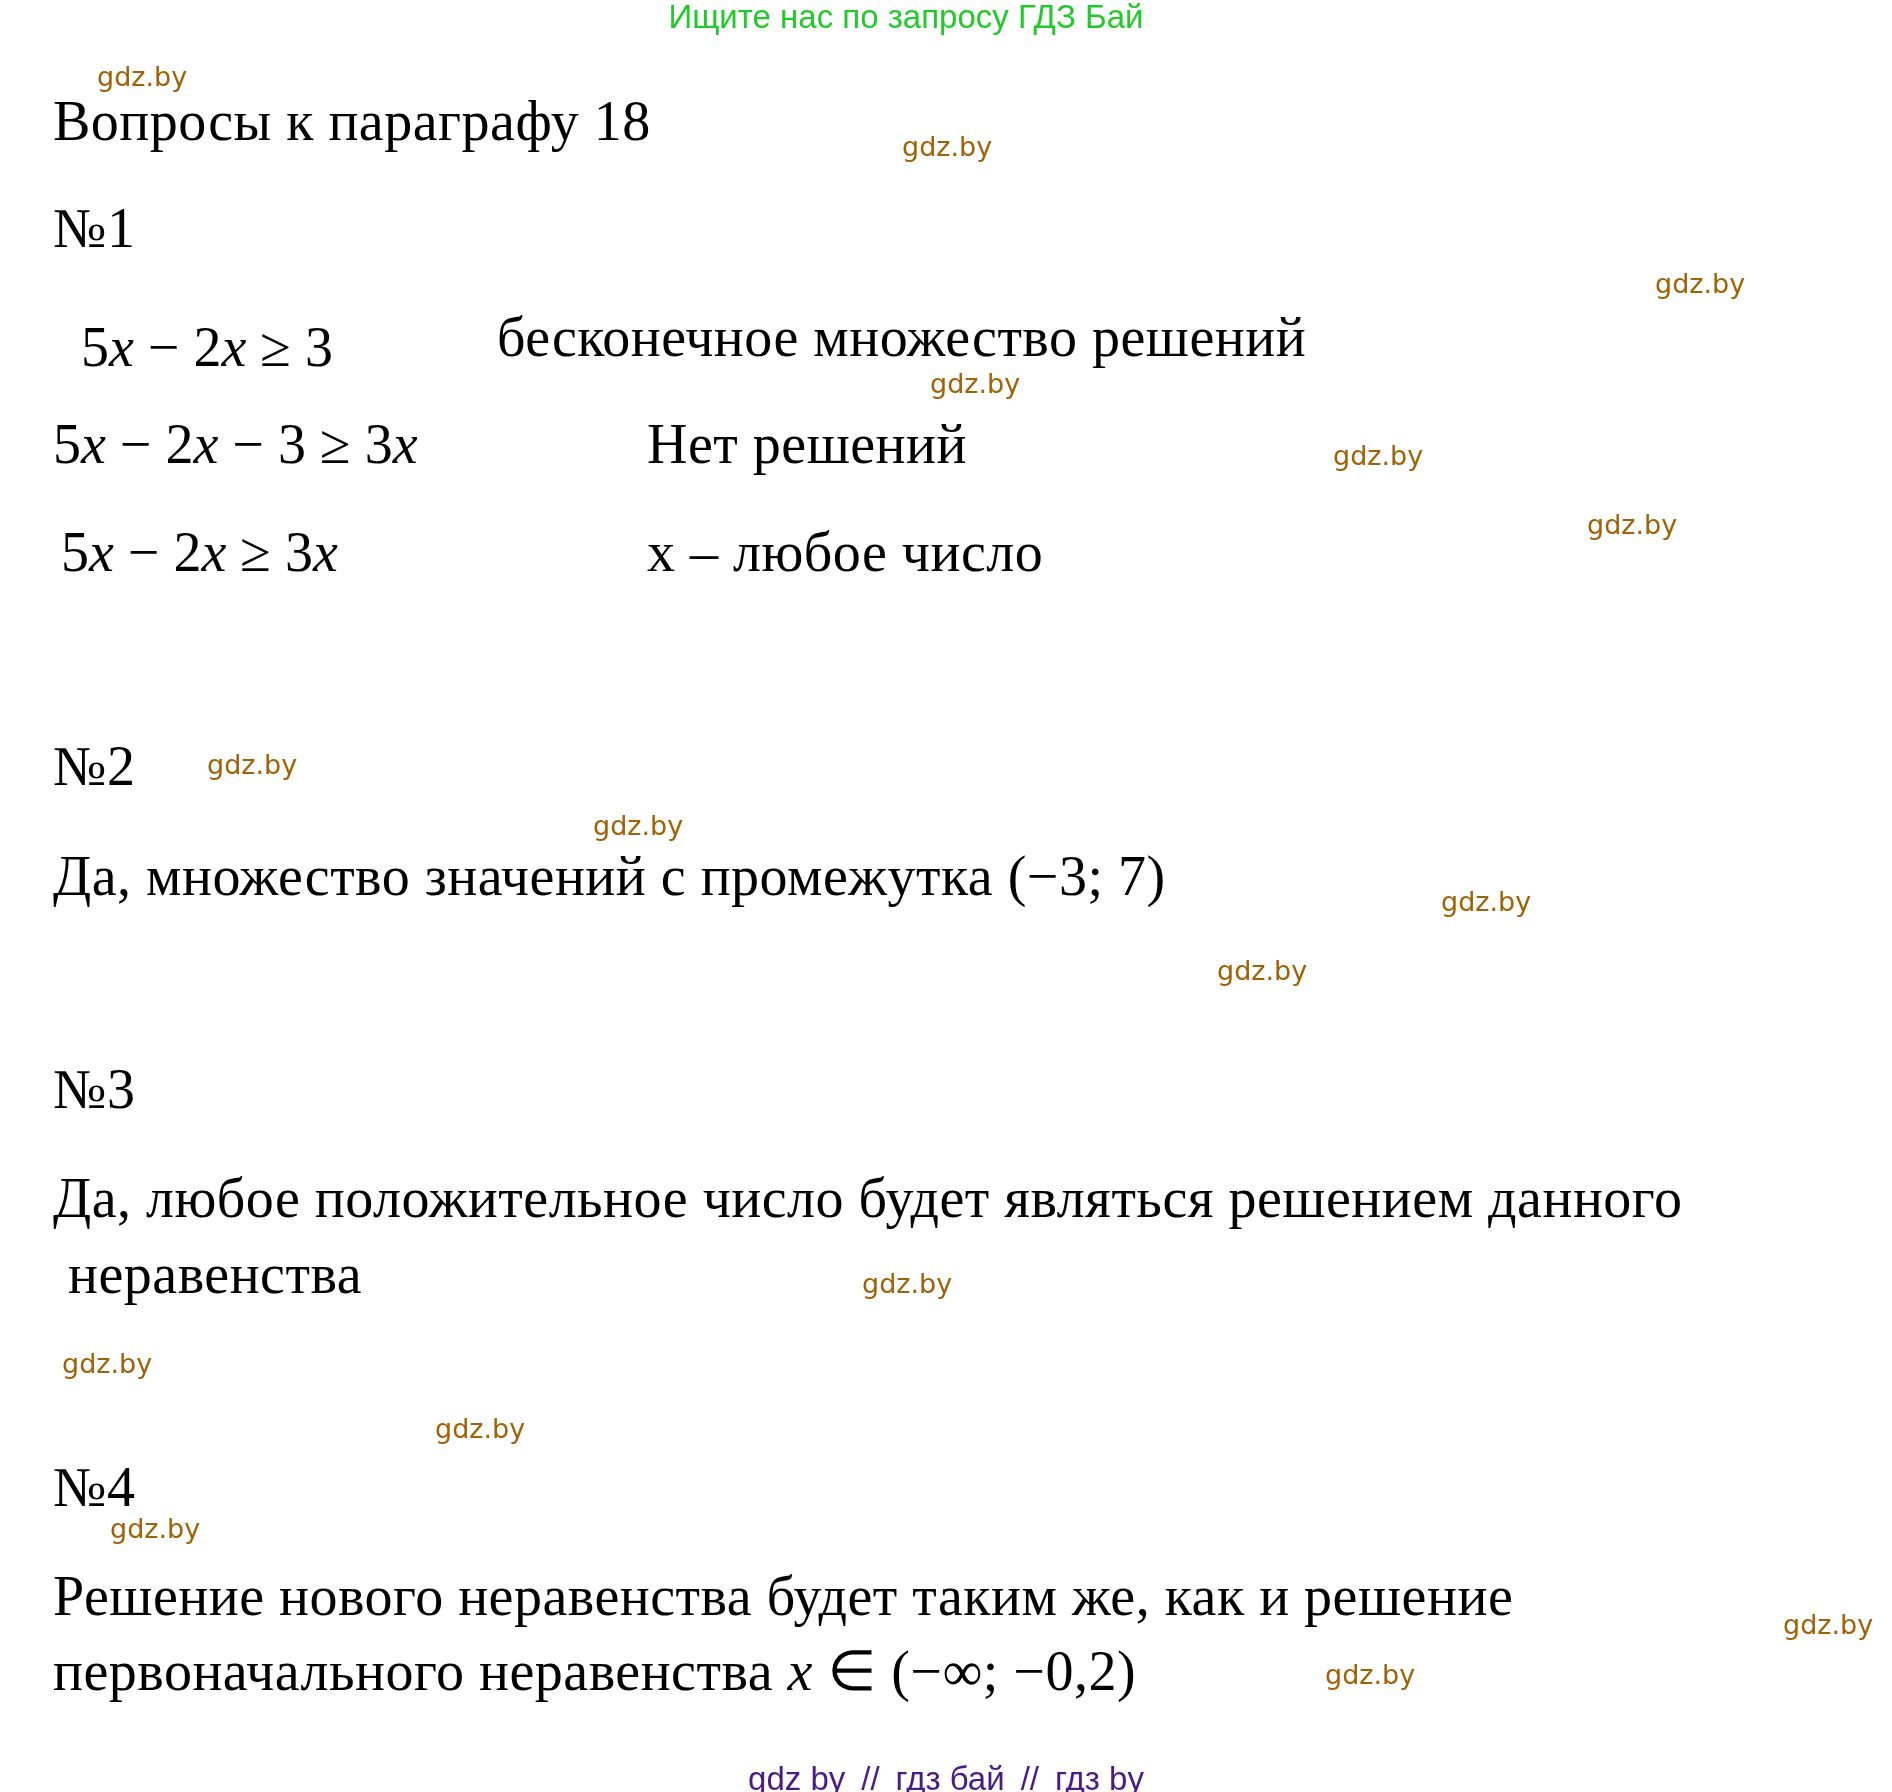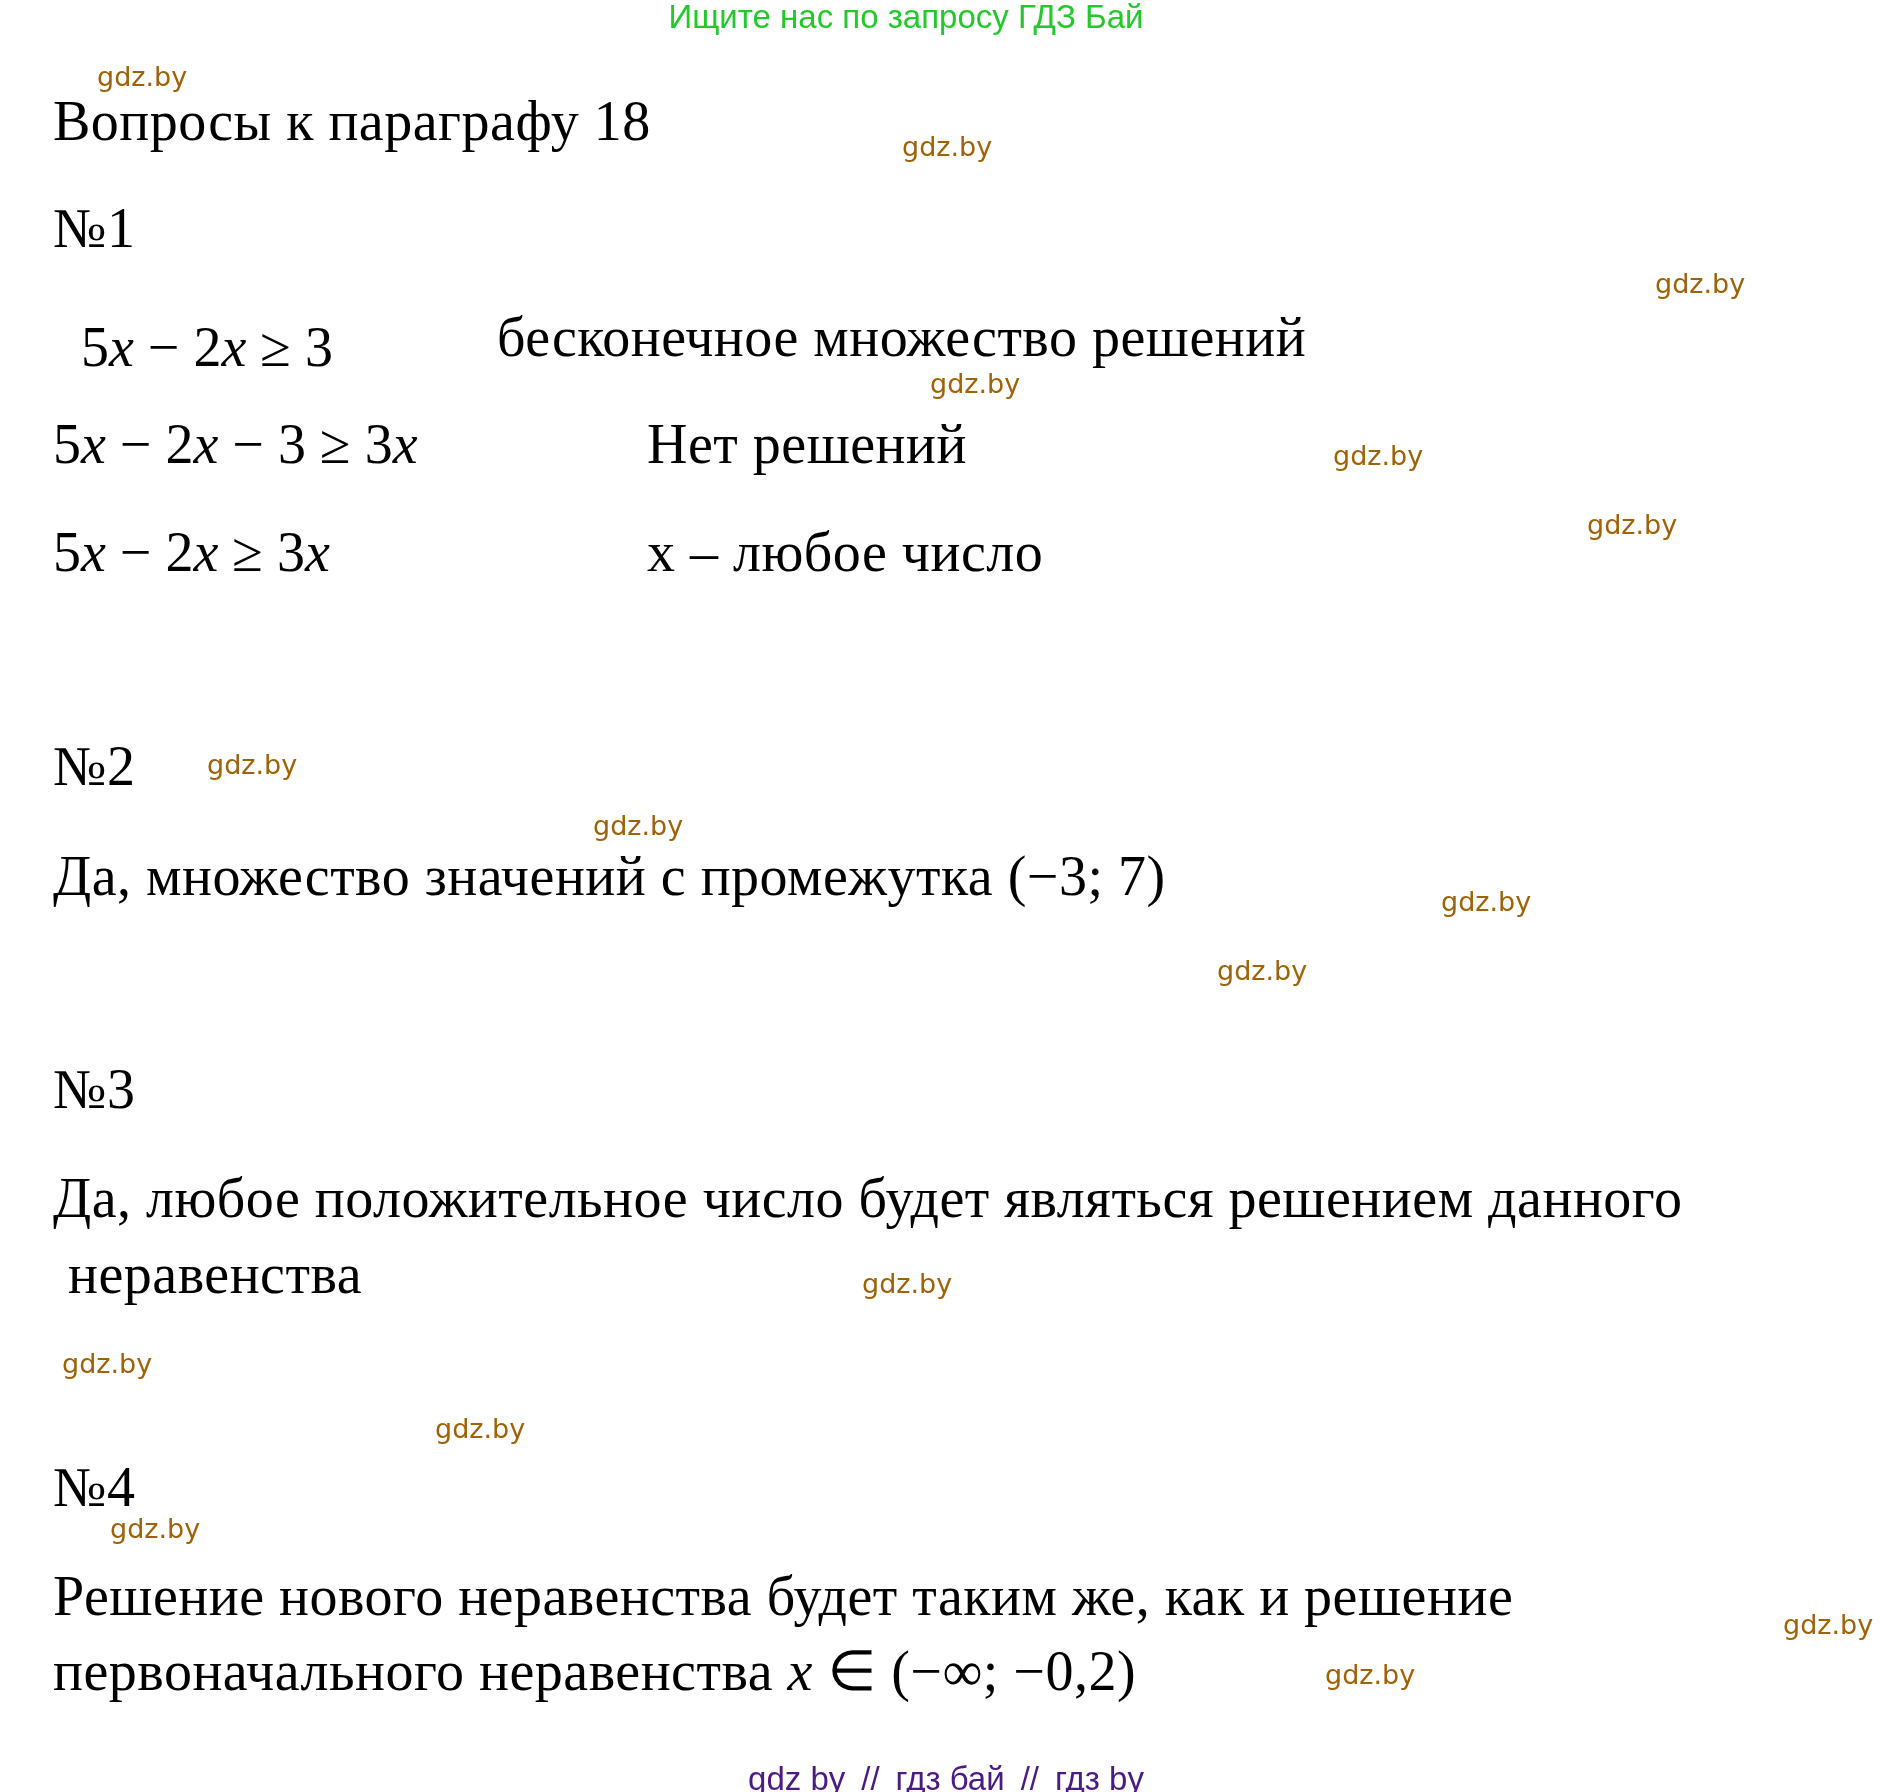--- a/index.html
+++ b/index.html
@@ -28,21 +28,21 @@
 
 <div class="abs math mid" style="left:53px;top:347px;margin-left:28px;"><span>5</span><i>x</i><span> − 2</span><i>x</i><span> ≥ 3</span><i></i></div>
 <div class="abs big mid" style="left:497px;top:337px;">бесконечное множество решений</div>
 <div class="abs wm mid" style="left:930px;top:383px;">gdz.by</div>
 
 <div class="abs math mid" style="left:53px;top:444px;"><span>5</span><i>x</i><span> − 2</span><i>x</i><span> − 3 ≥ 3</span><i>x</i></div>
 <div class="abs big mid" style="left:647px;top:444px;">Нет решений</div>
 <div class="abs wm mid" style="left:1333px;top:455px;">gdz.by</div>
 <div class="abs wm mid" style="left:1587px;top:524px;">gdz.by</div>
 
-<div class="abs math mid" style="left:53px;top:552px;"><span>5</span><i>x</i><span> − 2</span><i>x</i><span> ≥ 3</span><i>x</i></div>
+<div class="abs math mid" style="left:61px;top:552px;"><span>5</span><i>x</i><span> − 2</span><i>x</i><span> ≥ 3</span><i>x</i></div>
 <div class="abs big mid" style="left:647px;top:552px;">x – любое число</div>
 
 <div class="abs big mid" style="left:53px;top:766px;">№2</div>
 <div class="abs wm mid" style="left:207px;top:764px;">gdz.by</div>
 <div class="abs wm mid" style="left:593px;top:825px;">gdz.by</div>
 <div class="abs big mid" style="left:53px;top:876px;">Да, множество значений с промежутка (−3; 7)</div>
 <div class="abs wm mid" style="left:1441px;top:901px;">gdz.by</div>
 <div class="abs wm mid" style="left:1217px;top:970px;">gdz.by</div>
 
 <div class="abs big mid" style="left:53px;top:1089px;">№3</div>

